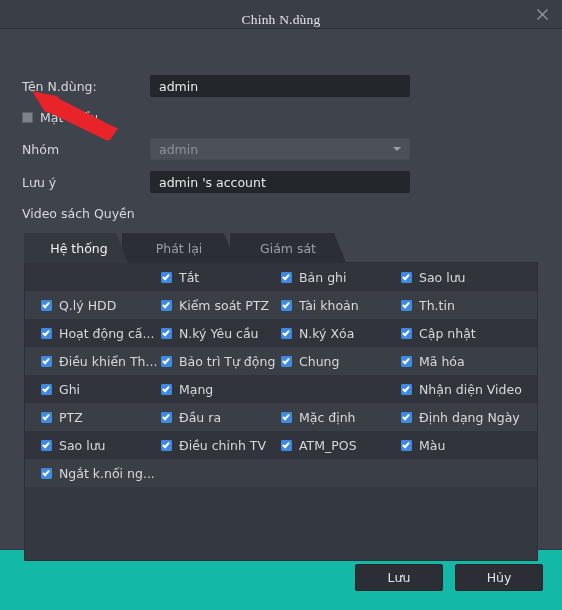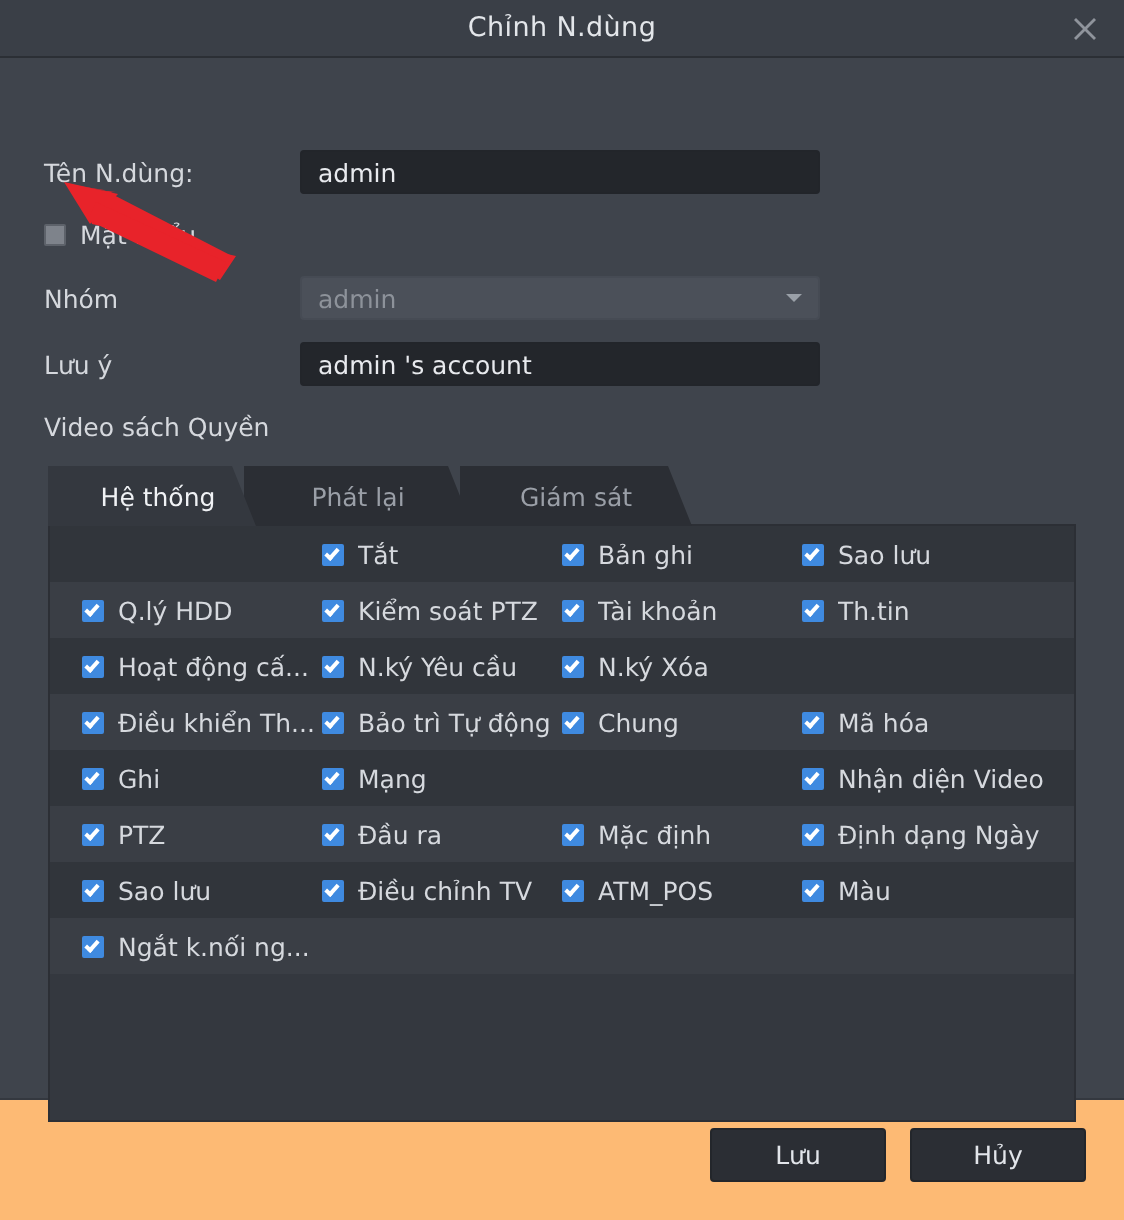--- a/index.html
+++ b/index.html
@@ -28,22 +28,23 @@
   }
 
   
   #titlebar {
     height: 28px;
     flex: 0 0 28px;
     background: #3a3f47;
     border-bottom: 1px solid #2b2f35;
     position: relative;
     display: flex;
-    align-items: center;
+    align-items: flex-end;
     justify-content: center;
+    font-family: Liberation Serif, serif;
   }
   #title-text {
     font-size: 13.5px;
     color: #e3e6ea;
     letter-spacing: .2px;
   }
   #close-btn {
     position: absolute;
     right: 10px;
     top: 4px;
@@ -227,21 +228,21 @@
   .perm-c1 { left: 136px; width: 122px; }
   .perm-c2 { left: 256px; width: 120px; align-items: center; }
   .perm-c3 { left: 376px; width: 132px; }
 
   
   #footer {
     position: absolute;
     left: 0; right: 0;
     bottom: 0;
     height: 60px;
-    background: #fdba74;
+    background: #14b8a6;
     border-top: 1px solid #34383f;
   }
   .dlg-btn {
     position: absolute;
     top: 14px;
     width: 88px;
     height: 27px;
     background: #2b2e34;
     border: 1px solid #23262b;
     border-radius: 2px;
@@ -358,20 +359,24 @@
             <span class="cbx on"></span>
             <span>Hoạt động cấ...</span>
           </div>
         <div class="perm-cell perm-c1">
             <span class="cbx on"></span>
             <span>N.ký Yêu cầu</span>
           </div>
         <div class="perm-cell perm-c2">
             <span class="cbx on"></span>
             <span>N.ký Xóa</span>
+          </div>
+        <div class="perm-cell perm-c3">
+            <span class="cbx on"></span>
+            <span>Cập nhật</span>
           </div>
       </div>
 
       <div class="perm-row even">
         <div class="perm-cell perm-c0">
             <span class="cbx on"></span>
             <span>Điều khiển Th...</span>
           </div>
         <div class="perm-cell perm-c1">
             <span class="cbx on"></span>

